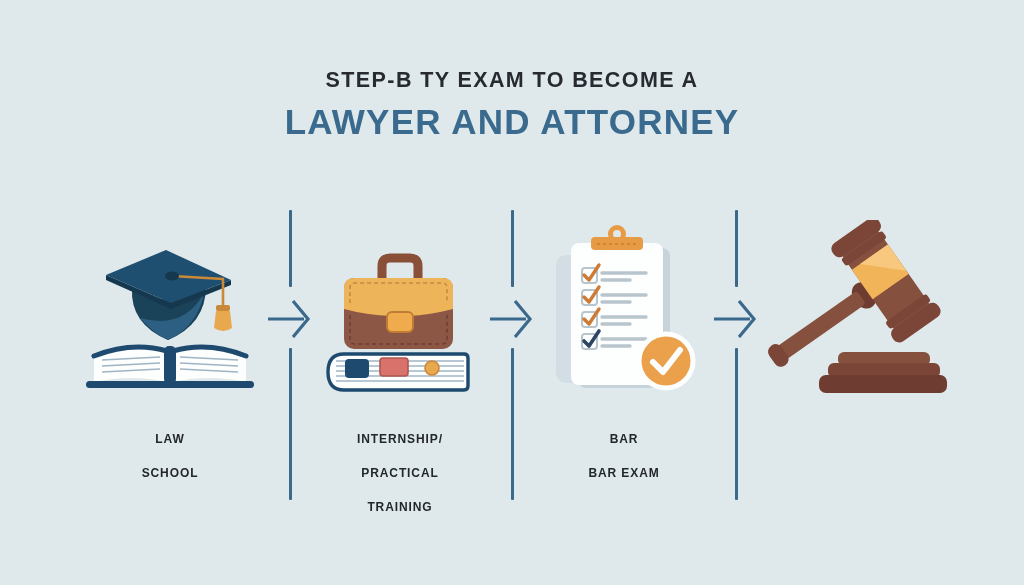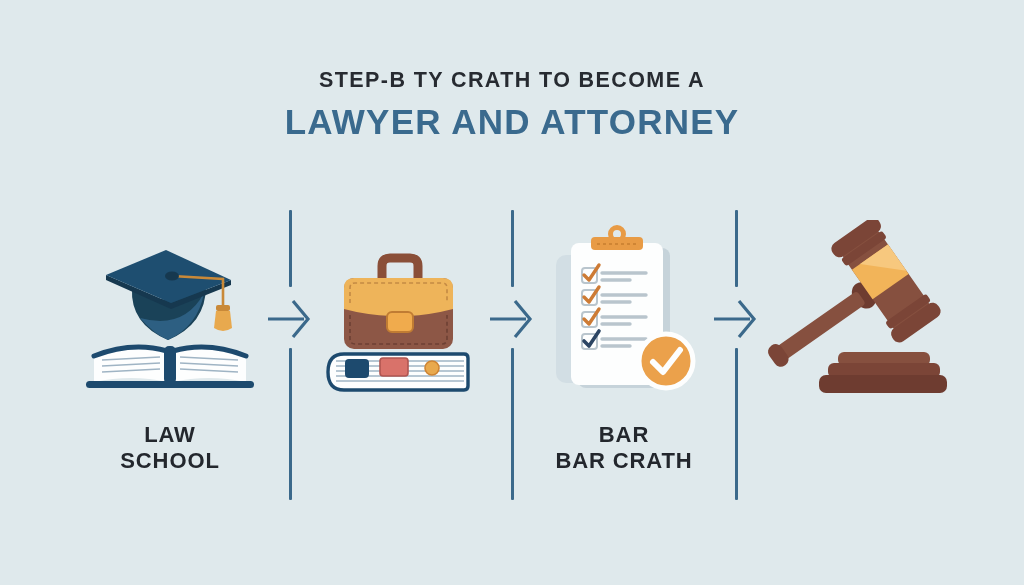--- a/index.html
+++ b/index.html
@@ -13,34 +13,34 @@
     font-size:21.5px;font-weight:700;letter-spacing:1.4px;
     color:var(--title-primary,#272b31);white-space:pre-line;
   }
   .title-line2{
     margin-top:9px;font-size:35px;font-weight:700;letter-spacing:1.2px;
     color:var(--title-accent,#3a6a8e);white-space:pre-line;
   }
   .step{position:absolute;top:212px;width:224px;text-align:center;}
   .step .icon-wrap{height:186px;display:flex;align-items:flex-end;justify-content:center;}
   .step-label{
-    margin-top:24px;font-size:22px;line-height:26px;font-weight:700;
+    margin-top:24px;font-size:12px;line-height:34px;font-weight:700;
     letter-spacing:0.9px;color:var(--label-text,#23272d);white-space:pre-line;
   }
   .step-1{left:58px;} .step-2{left:288px;} .step-3{left:512px;} .step-4{left:744px;}
   .vline{position:absolute;width:3px;background:var(--flow-line,#3b698b);border-radius:1px;}
   .arrow{position:absolute;width:52px;height:38px;}
 </style>
 </head>
 <body>
 
 <div class="canvas">
 
   <header class="title">
-    <div class="title-line1">STEP-B TY CRATH TO BECOME A</div>
+    <div class="title-line1">STEP-B TY EXAM TO BECOME A</div>
     <div class="title-line2">LAWYER AND ATTORNEY</div>
   </header>
 
   <section class="step step-1">
     <div class="icon-wrap">
       <svg width="180" height="160" viewBox="0 0 180 160">
 
         <path d="M14,118 Q52,104 87,114 L87,144 Q52,136 14,144 Z" fill="var(--paper)"></path>
         <path d="M166,118 Q128,104 93,114 L93,144 Q128,136 166,144 Z" fill="var(--paper)"></path>
         <path d="M14,118 Q52,103 87,113" fill="none" stroke="var(--navy)" stroke-width="5" stroke-linecap="round"></path>
@@ -93,20 +93,23 @@
             <line x1="16" y1="113" x2="144" y2="113"></line>
           <line x1="16" y1="118" x2="144" y2="118"></line>
             <line x1="16" y1="123" x2="144" y2="123"></line>
           <line x1="16" y1="128" x2="144" y2="128"></line>
         </g>
         <rect x="25" y="106" width="24" height="19" rx="4" fill="var(--navy)"></rect>
         <rect x="60" y="105" width="28" height="18" rx="3" fill="var(--salmon)" stroke="var(--salmon-border)" stroke-width="1.6"></rect>
         <circle cx="112" cy="115" r="7" fill="var(--tassel)" stroke="var(--orange-dark)" stroke-width="1.6"></circle>
       </svg>
     </div>
+    <div class="step-label">INTERNSHIP/
+PRACTICAL
+TRAINING</div>
   </section>
 
   <section class="step step-3">
     <div class="icon-wrap">
       <svg width="150" height="175" viewBox="0 0 150 175">
         <rect x="7" y="32" width="114" height="128" rx="10" fill="var(--sheet-back)"></rect>
         <rect x="29" y="25" width="92" height="140" rx="8" fill="var(--sheet-mid)"></rect>
         <rect x="22" y="20" width="92" height="142" rx="8" fill="var(--paper)"></rect>
 
         <circle cx="68" cy="11" r="6.5" fill="none" stroke="var(--orange)" stroke-width="5"></circle>
@@ -136,21 +139,21 @@
           <polyline points="35,118 40,123 50,108" fill="none" stroke="var(--check-navy)" stroke-width="3.6" stroke-linecap="round" stroke-linejoin="round"></polyline>
           <line x1="53" y1="116" x2="97" y2="116" stroke="var(--line-gray)" stroke-width="3.4" stroke-linecap="round"></line>
           <line x1="53" y1="123" x2="81" y2="123" stroke="var(--line-gray)" stroke-width="3.4" stroke-linecap="round"></line>
         </g>
 
         <circle cx="117" cy="138" r="27" fill="var(--badge-orange)" stroke="var(--paper)" stroke-width="5"></circle>
         <polyline points="104,139 114,149 131,127" fill="none" stroke="var(--paper)" stroke-width="6" stroke-linecap="round" stroke-linejoin="round"></polyline>
       </svg>
     </div>
     <div class="step-label">BAR
-BAR CRATH</div>
+BAR EXAM</div>
   </section>
 
   <section class="step step-4">
     <div class="icon-wrap">
       <svg width="190" height="178" viewBox="0 0 190 178">
         <g transform="translate(125,60) rotate(55)">
 
           <ellipse cx="0" cy="27" rx="14" ry="11" fill="var(--gavel-deep)"></ellipse>
           <rect x="-8" y="30" width="16" height="98" rx="4" fill="var(--gavel-brown)"></rect>
           <rect x="-12" y="124" width="24" height="15" rx="7" fill="var(--gavel-dark)"></rect>

